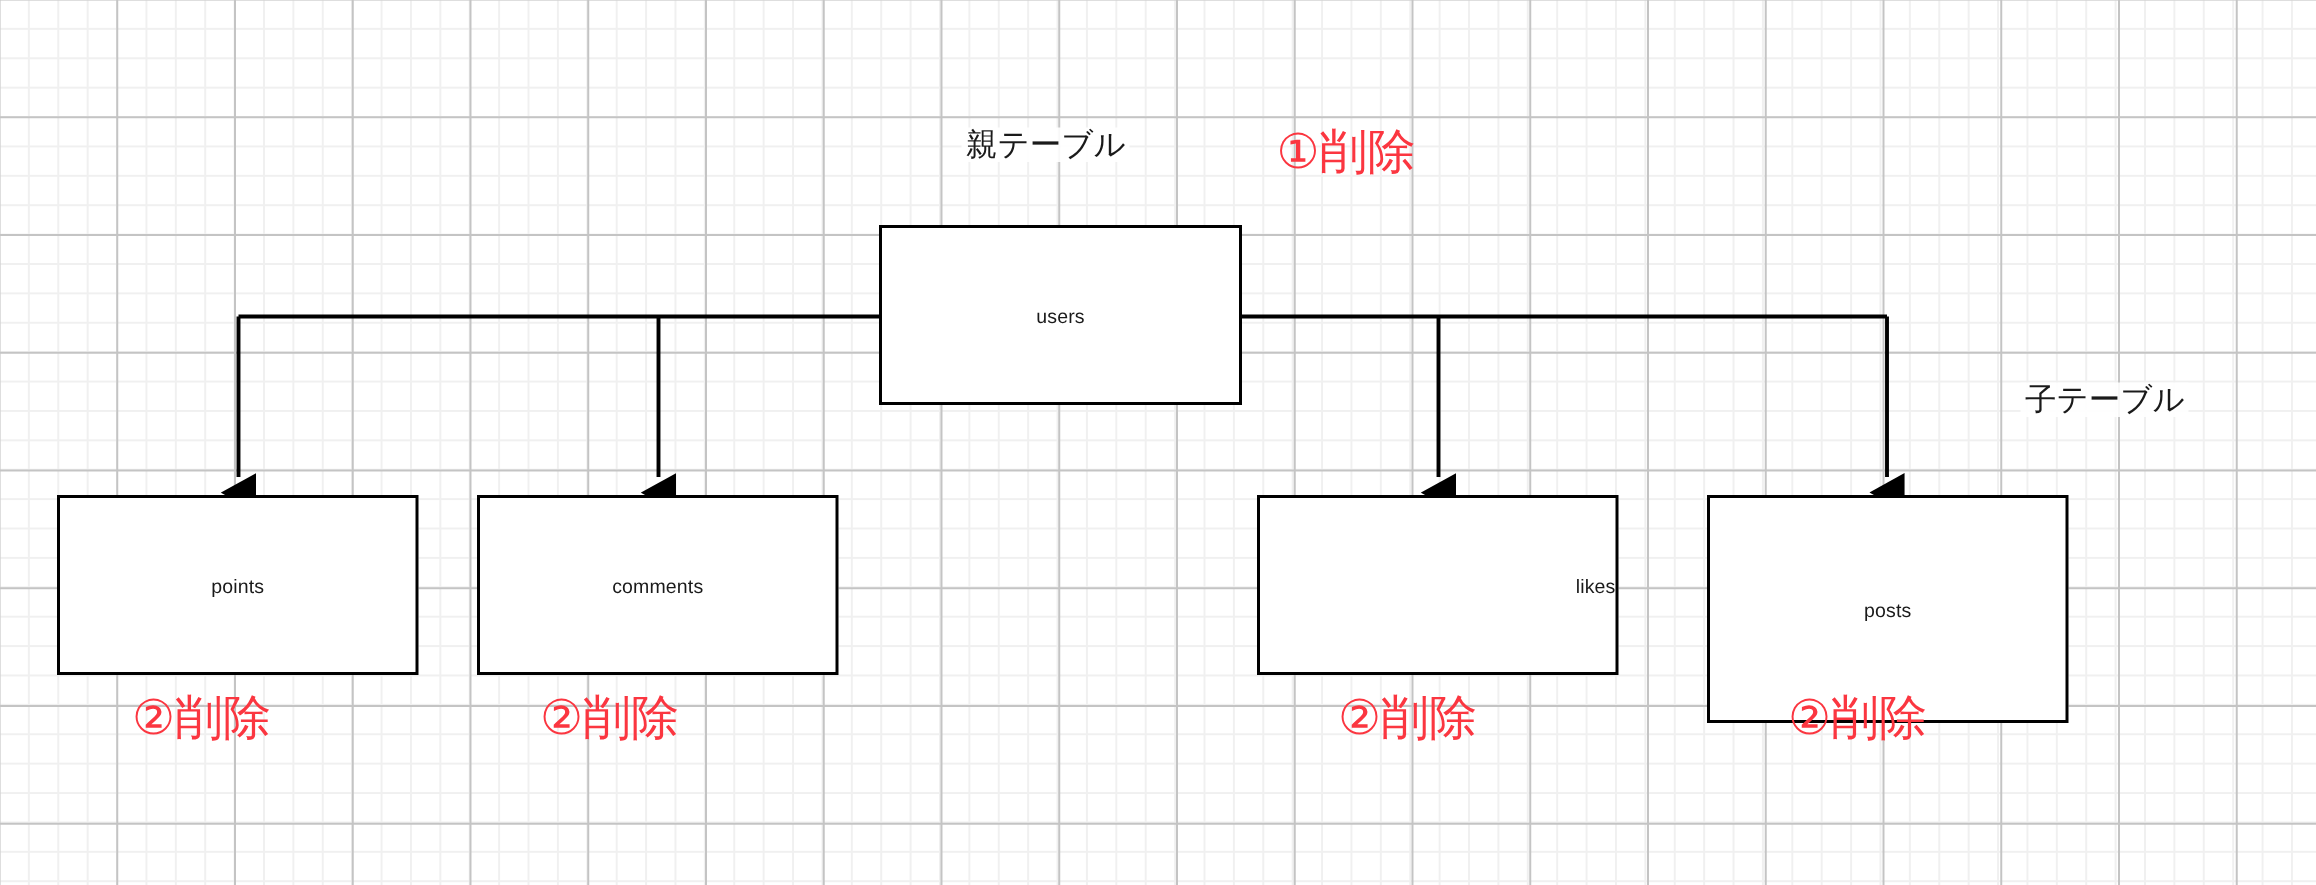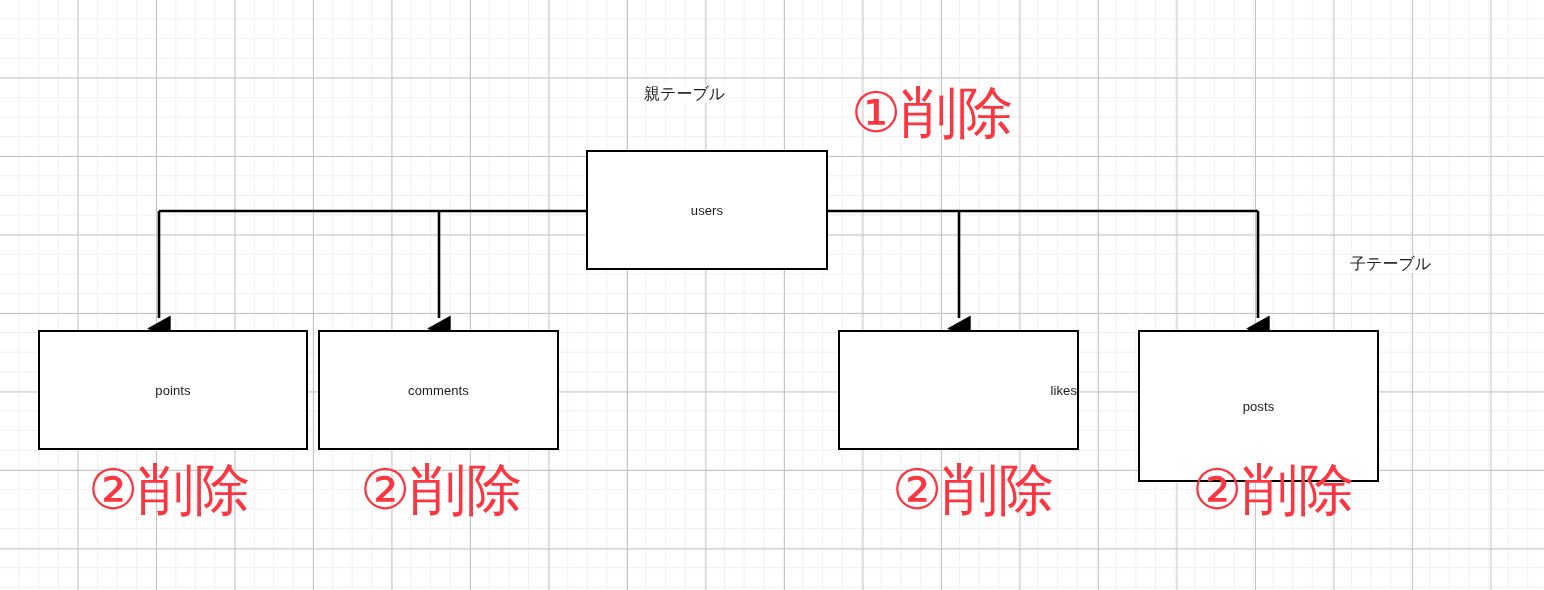--- a/index.html
+++ b/index.html
@@ -39,21 +39,21 @@
   }
   .node-label {
     font-size: 13px;
     color: #1a1a1a;
     letter-spacing: .1px;
     line-height: 1;
     user-select: none;
   }
 
   #node-users    { left: 586px; top: 150px; width: 242px; height: 120px; }
-  #node-points   { left:  38px; top: 330px; width: 270px; height: 120px; }
+  #node-points   { left:  38px; top: 330px; width: 241px; height: 120px; }
   #node-comments { left: 318px; top: 330px; width: 241px; height: 120px; }
   #node-likes    { left: 838px; top: 330px; width: 241px; height: 120px; justify-content: flex-end; }
   #node-posts    { left:1138px; top: 330px; width: 241px; height: 152px; }
 
   
   #connectors {
     position: absolute;
     left: 0;
     top: 0;
     width: 1544px;
@@ -62,27 +62,27 @@
   }
 
   
   .anno {
     position: absolute;
     white-space: nowrap;
     user-select: none;
     line-height: 1;
   }
   .anno-black {
-    font-size: 16px;
+    font-size: 21px;
     color: #1a1a1a;
     background: rgba(255,255,255,0.88);
     padding: 1px 3px;
   }
   .anno-red {
-    font-size: 56px;
+    font-size: 32px;
     color: #fb3640;
     font-weight: 400;
   }
 
   #label-parent-table { left: 641px; top: 85px; }
   #label-child-table  { left:1347px; top: 255px; }
 
   #anno-delete-1         { left: 851px; top:  85px; }
   #anno-delete-2-points  { left:  88px; top: 462px; }
   #anno-delete-2-comments{ left: 360px; top: 462px; }

